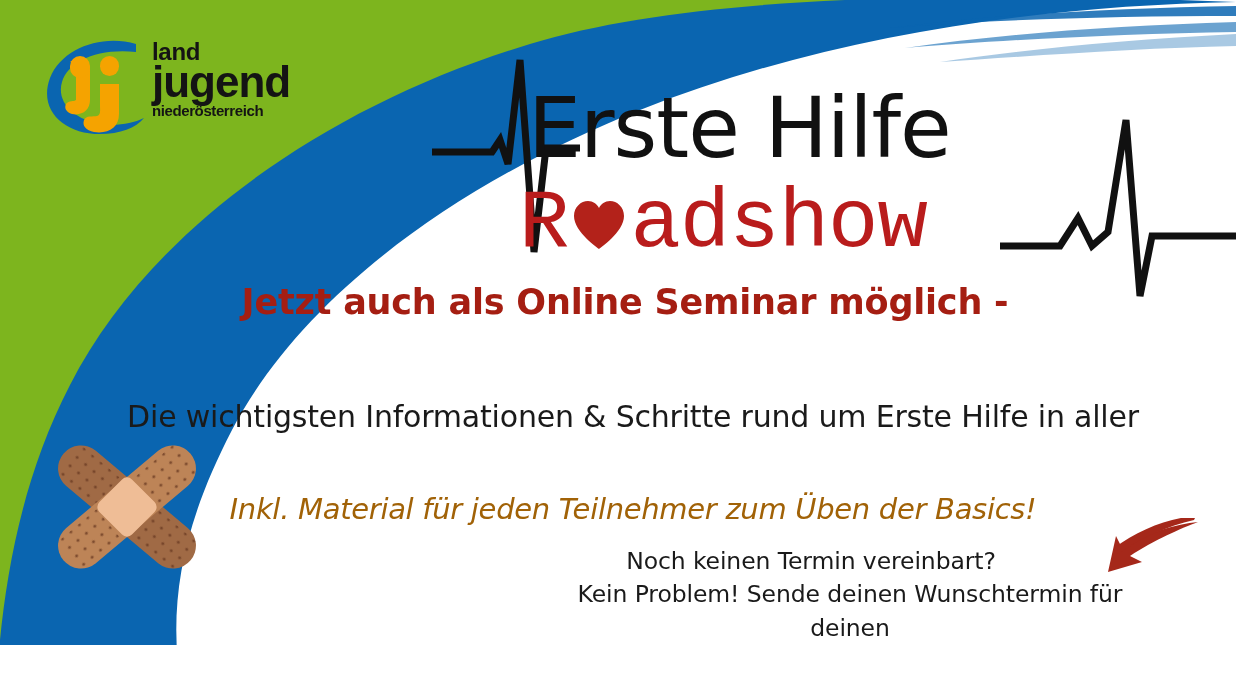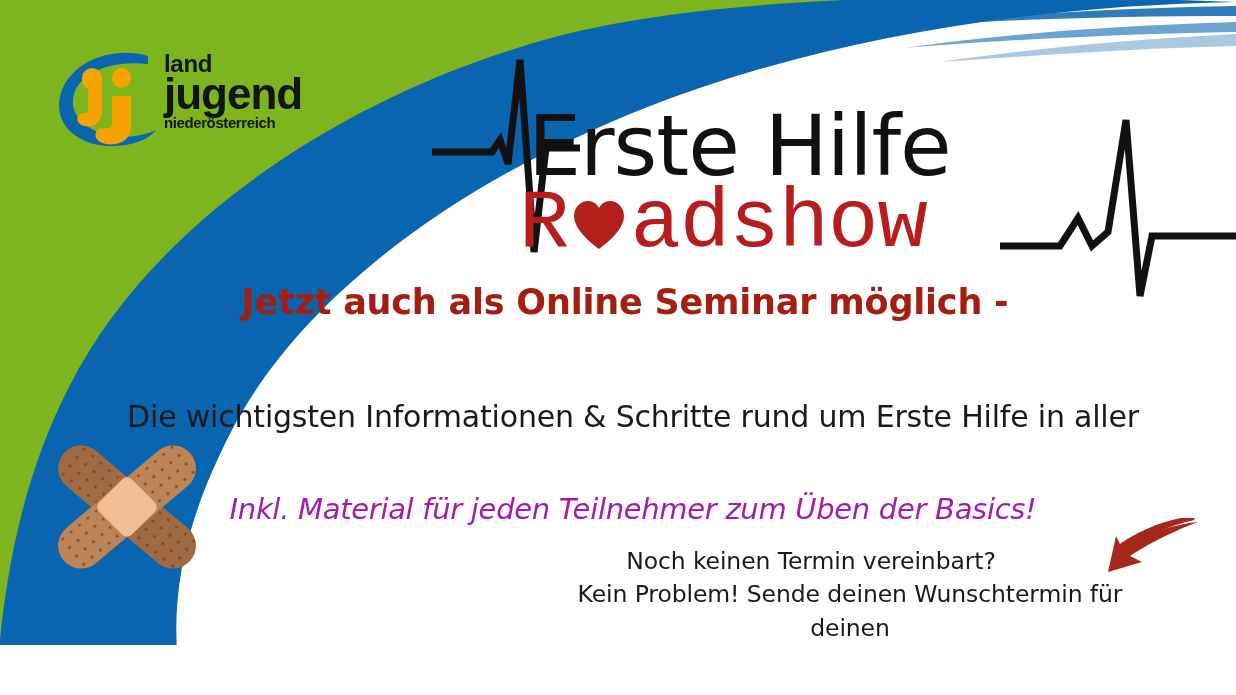--- a/index.html
+++ b/index.html
@@ -13,22 +13,22 @@
     position:relative;
     width:1236px;height:695px;
     background:#ffffff;
     overflow:hidden;
   }
   .layer{position:absolute;top:0;left:0;width:1236px;height:695px;}
   svg.layer{display:block;}
 
   
   #logo{
-    position:absolute;left:52px;top:34px;
-    width:250px;height:105px;margin-top:12px;
+    position:absolute;left:40px;top:34px;
+    width:250px;height:105px;
   }
   #logo .lj{
     position:absolute;left:0;top:4px;width:110px;height:100px;
   }
   #logo .wordmark{
     position:absolute;left:112px;top:6px;width:180px;
     color:#141414;
     line-height:1;
   }
   #logo .w-land{
@@ -51,21 +51,20 @@
   #title-text{
     position:absolute;left:0;top:0;width:790px;
     text-align:left;
   }
   .t-line1{
     position:absolute;left:98px;top:34px;
     font-family:"DejaVu Sans", sans-serif;
     font-size:84px;line-height:1;color:#111;
     letter-spacing:-1px;
     white-space:nowrap;
-    margin-top:18px;
   }
   .t-line2{
     position:absolute;left:89px;top:130px;
     font-family:Liberation Mono, monospace;
     font-size:84px;line-height:1;color:#b91c1c;
     letter-spacing:-1px;
     white-space:nowrap;
   }
   .t-r{ }
   .t-rest{ }
@@ -98,21 +97,21 @@
     color:#1a1a1a;
     font-family:"DejaVu Sans", sans-serif;
     font-size:30px;
     line-height:1.38;
     letter-spacing:-0.2px;
   }
   #body-text .bl{display:block;}
   #body-italic{
     position:absolute;left:88px;top:492px;width:1090px;
     text-align:center;
-    color:#a21caf;
+    color:#a16207;
     font-family:"DejaVu Sans", sans-serif;
     font-style:italic;
     font-size:29px;
     letter-spacing:-0.3px;
   }
 
   
   #contact{
     position:absolute;left:560px;top:545px;width:580px;
     text-align:center;

